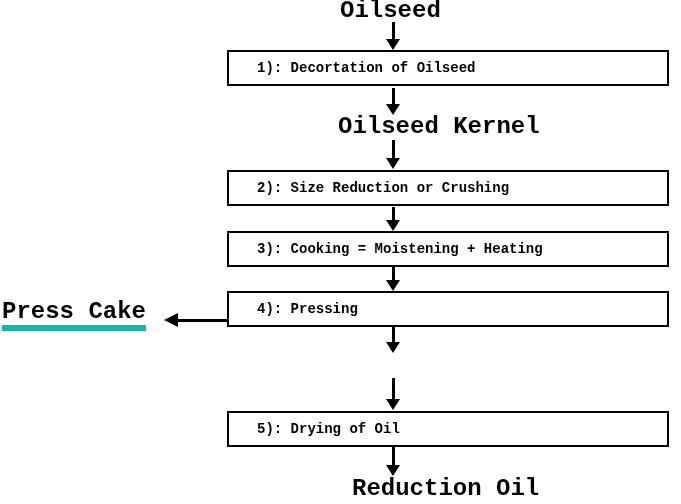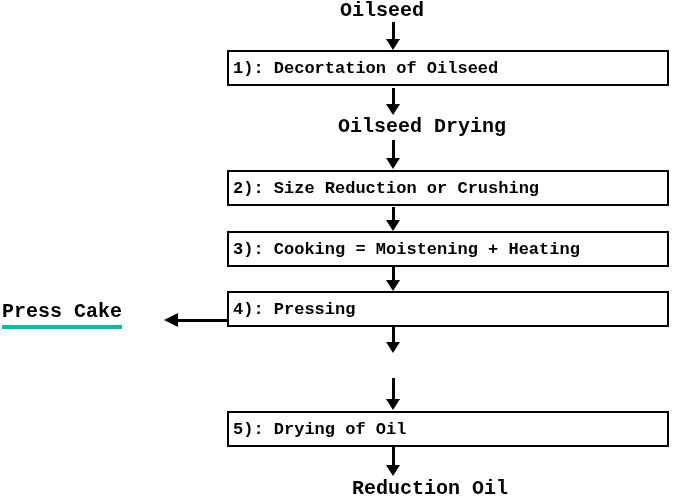--- a/index.html
+++ b/index.html
@@ -12,36 +12,36 @@
     width: 681px;
     height: 504px;
     background: #ffffff;
     font-family: "Liberation Mono", "DejaVu Sans Mono", monospace;
     font-weight: bold;
     color: #000000;
     overflow: hidden;
   }
   .flow-label {
     position: absolute;
-    font-size: 20px;
+    font-size: 24px;
     line-height: 22px;
     white-space: nowrap;
   }
   .step-box {
     position: absolute;
     left: 227px;
     width: 442px;
     height: 36px;
     box-sizing: border-box;
     border: 2px solid #000000;
     background: #ffffff;
     display: flex;
     align-items: center;
-    padding-left: 4px;
-    font-size: 17px;
+    padding-left: 28px;
+    font-size: 14px;
     white-space: nowrap;
   }
   .arrow-v {
     position: absolute;
     left: 386px;
     width: 14px;
     display: flex;
     flex-direction: column;
     align-items: center;
   }
@@ -64,21 +64,21 @@
   }
   .arrow-h-head {
     position: absolute;
     width: 0;
     height: 0;
     border-top: 7px solid transparent;
     border-bottom: 7px solid transparent;
     border-right: 14px solid #000000;
   }
   .underlined {
-    border-bottom: 4px solid #14b8a6;
+    border-bottom: 6px solid #14b8a6;
     padding-bottom: 2px;
   }
 </style>
 </head>
 <body>
 
 <div class="canvas">
 
   <div class="flow-label" style="top:0px; left:340px;">Oilseed</div>
 
@@ -89,21 +89,21 @@
 
   <div class="step-box" style="top:50px;">
     <span>1): Decortation of Oilseed</span>
   </div>
 
   <div class="arrow-v" style="top:88px; height:27px;">
     <div class="shaft"></div>
     <div class="head"></div>
   </div>
 
-  <div class="flow-label" style="top:116px; left:338px;">Oilseed Drying</div>
+  <div class="flow-label" style="top:116px; left:338px;">Oilseed Kernel</div>
 
   <div class="arrow-v" style="top:140px; height:29px;">
     <div class="shaft"></div>
     <div class="head"></div>
   </div>
 
   <div class="step-box" style="top:170px;">
     <span>2): Size Reduction or Crushing</span>
   </div>
 

